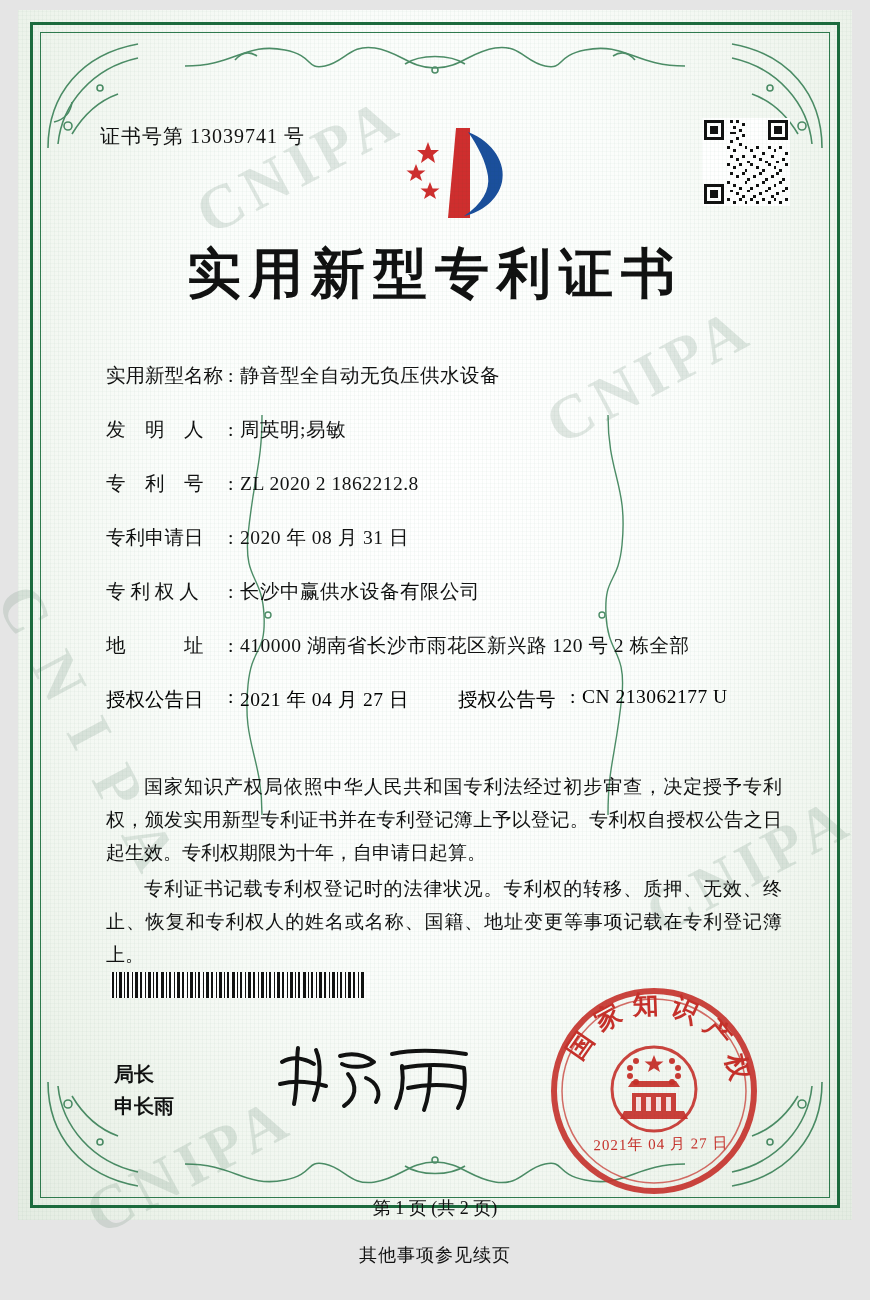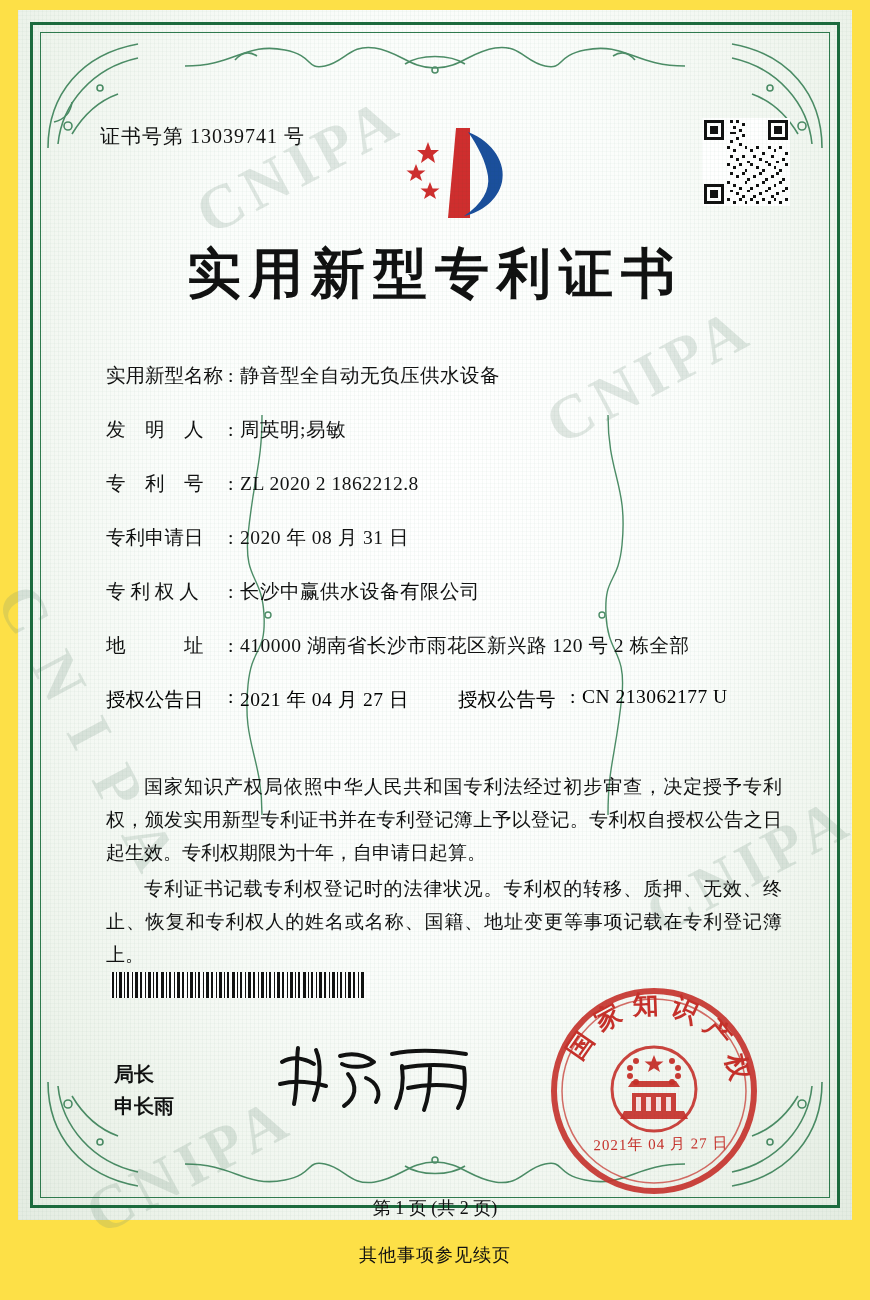--- a/index.html
+++ b/index.html
@@ -8,21 +8,21 @@
     background: #ffffff;
   }
   body {
     font-family: "Liberation Serif", "DejaVu Serif", serif;
   }
   #page {
     position: relative;
     width: 870px;
     height: 1300px;
     overflow: hidden;
-    background: #fde047;
+    background: #e5e5e5;
   }
   
   .sheet {
     position: absolute;
     left: 18px;
     top: 10px;
     width: 834px;
     height: 1210px;
     background:
       radial-gradient(ellipse at 50% 40%, #ffffff 0%, #fbfdfb 45%, #eef4ec 80%, #e4ece2 100%);

